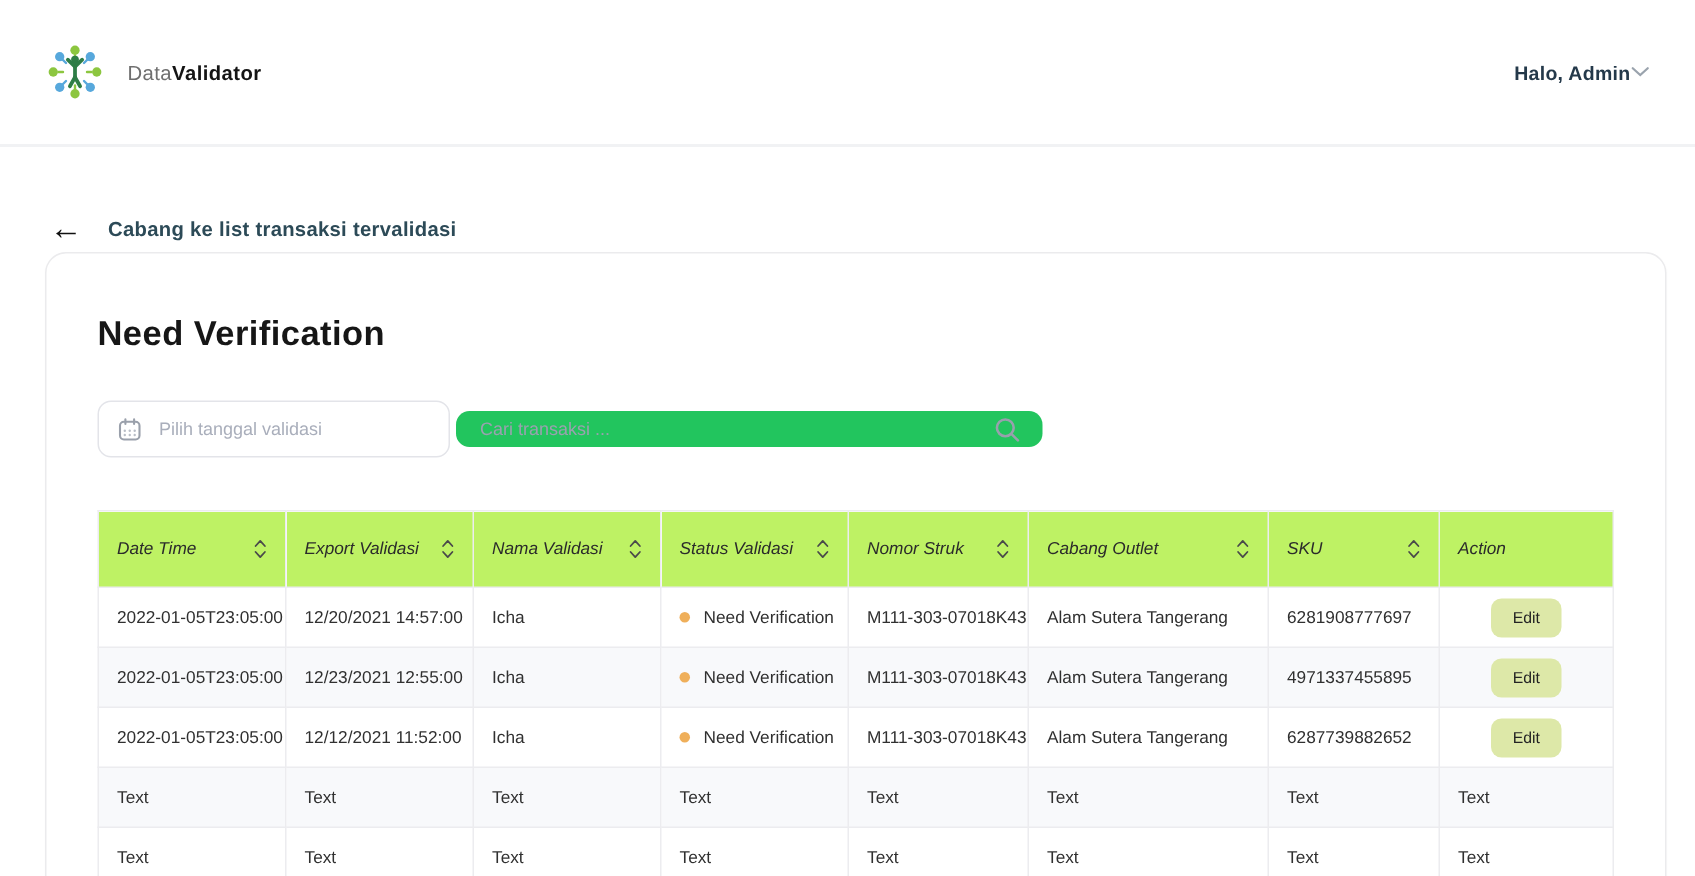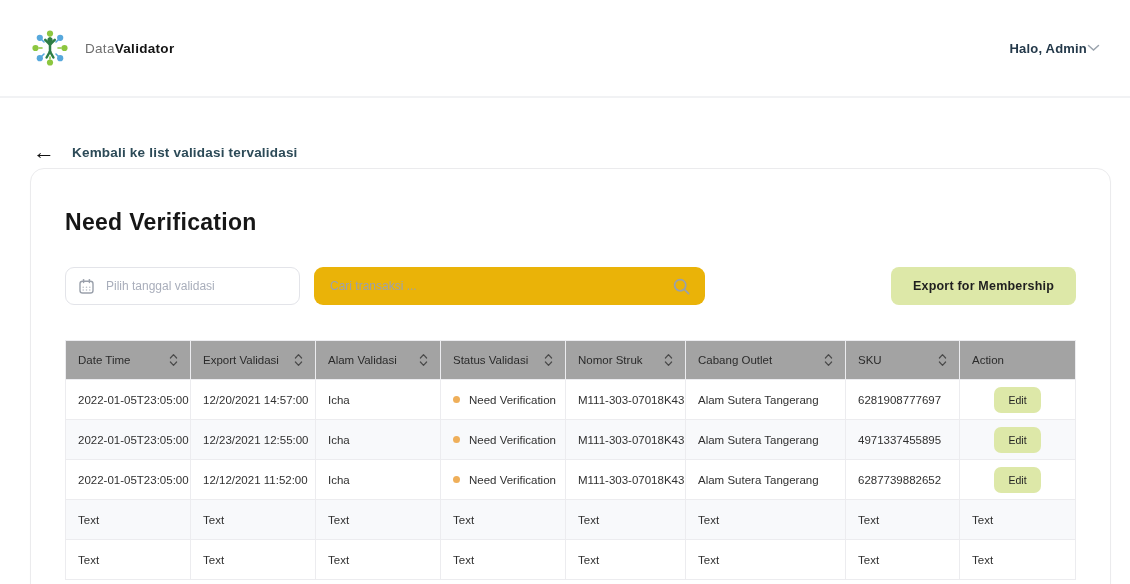--- a/index.html
+++ b/index.html
@@ -34,38 +34,38 @@
   
   .filters{display:flex;align-items:center;margin-top:31px;}
   .date-box{
     width:235px;height:38px;box-sizing:border-box;border:1px solid #e3e4e9;
     border-radius:9px;display:flex;align-items:center;gap:9px;padding:0 12px;background:#fff;
   }
   .date-box input{border:none;outline:none;width:100%;font-size:12px;color:#333;
     font-family:inherit;background:transparent;}
   .date-box input::placeholder{color:#a9aebb;}
   .search-box{
-    margin-left:14px;width:391px;height:38px;box-sizing:border-box;background:#eab308;
+    margin-left:4px;width:391px;height:24px;box-sizing:border-box;background:#22c55e;
     border-radius:9px;display:flex;align-items:center;padding:0 14px;
   }
   .search-box input{flex:1;border:none;outline:none;background:transparent;font-size:12px;
     color:#333;font-family:inherit;}
   .search-box input::placeholder{color:#9aa1af;}
   .export-btn{
     margin-left:auto;height:38px;padding:0 22px;border:none;border-radius:8px;
     background:#dde8a8;color:#1f1f1f;font-weight:700;font-size:12.5px;
     font-family:inherit;cursor:pointer;letter-spacing:.2px;
   }
   
   table.data-table{margin-top:35px;border-collapse:collapse;table-layout:fixed;width:1010px;}
   .data-table th,.data-table td{
     border:1px solid #ececef;height:40px;padding:0 12px;box-sizing:border-box;
     text-align:left;font-size:11.5px;color:#303030;overflow:hidden;white-space:nowrap;
   }
-  .data-table th{font-weight:500;color:#2b2b2b;height:39px;background:#a3a3a3;cursor:pointer;}
+  .data-table th{font-weight:500;color:#2b2b2b;height:51px;background:#bef264;cursor:pointer;font-style:italic;}
   .th-inner{display:flex;align-items:center;justify-content:space-between;}
   .data-table tr.alt td{background:#f8f9fb;}
   .status-cell{display:flex;align-items:center;gap:9px;}
   .status-dot{width:7px;height:7px;border-radius:50%;flex:none;}
   .edit-btn{
     display:block;margin:0 auto;background:#dde8a8;border:none;border-radius:7px;
     padding:7px 14px;font-weight:400;font-size:10.5px;color:#242424;
     font-family:inherit;cursor:pointer;
   }
   .icon{display:inline-flex;flex:none;}
@@ -116,21 +116,21 @@
     <span class="icon">
       <svg width="13" height="8" viewBox="0 0 13 8">
           <path d="M1.5 1.5 L6.5 6 L11.5 1.5" stroke="#9aa3ad" stroke-width="1.5" fill="none" stroke-linecap="round"></path>
         </svg>
     </span>
   </div>
 </div>
 
 <div class="back-row">
   <span class="back-arrow">←</span>
-  <span class="back-label">Kembali ke list validasi tervalidasi</span>
+  <span class="back-label">Cabang ke list transaksi tervalidasi</span>
 </div>
 
 <div class="card">
   <div class="card-title">Need Verification</div>
 
   <div class="filters">
     <div class="date-box">
       <span class="icon">
         <svg width="17" height="17" viewBox="0 0 17 17">
           <rect x="2" y="3.2" width="13" height="11.8" rx="2.6" fill="none" stroke="#9aa0ab" stroke-width="1.4"></rect>
@@ -152,21 +152,20 @@
     <div class="search-box">
       <input type="text" placeholder="Cari transaksi ..." style="">
       <span class="icon">
         <svg width="19" height="19" viewBox="0 0 19 19">
           <circle cx="8.2" cy="8.2" r="5.6" fill="none" stroke="#98a0ad" stroke-width="1.7"></circle>
           <line x1="12.6" y1="12.6" x2="16.6" y2="16.6" stroke="#98a0ad" stroke-width="1.7" stroke-linecap="round"></line>
         </svg>
       </span>
     </div>
 
-    <button class="export-btn">Export for Membership</button>
   </div>
 
   <table class="data-table">
     <colgroup>
       <col style="width:125px">
         <col style="width:125px">
         <col style="width:125px">
         <col style="width:125px">
       <col style="width:120px">
         <col style="width:160px">
@@ -192,21 +191,21 @@
               <span class="icon">
                 <svg width="9" height="14" viewBox="0 0 9 14">
                   <path d="M1.4 5 L4.5 1.6 L7.6 5" stroke="#4a4a4a" stroke-width="1.2" fill="none" stroke-linecap="round" stroke-linejoin="round"></path>
                   <path d="M1.4 9 L4.5 12.4 L7.6 9" stroke="#4a4a4a" stroke-width="1.2" fill="none" stroke-linecap="round" stroke-linejoin="round"></path>
                 </svg>
               </span>
             </div>
           </th>
           <th>
             <div class="th-inner">
-              <span>Alam Validasi</span>
+              <span>Nama Validasi</span>
               <span class="icon">
                 <svg width="9" height="14" viewBox="0 0 9 14">
                   <path d="M1.4 5 L4.5 1.6 L7.6 5" stroke="#4a4a4a" stroke-width="1.2" fill="none" stroke-linecap="round" stroke-linejoin="round"></path>
                   <path d="M1.4 9 L4.5 12.4 L7.6 9" stroke="#4a4a4a" stroke-width="1.2" fill="none" stroke-linecap="round" stroke-linejoin="round"></path>
                 </svg>
               </span>
             </div>
           </th>
           <th>
             <div class="th-inner">

